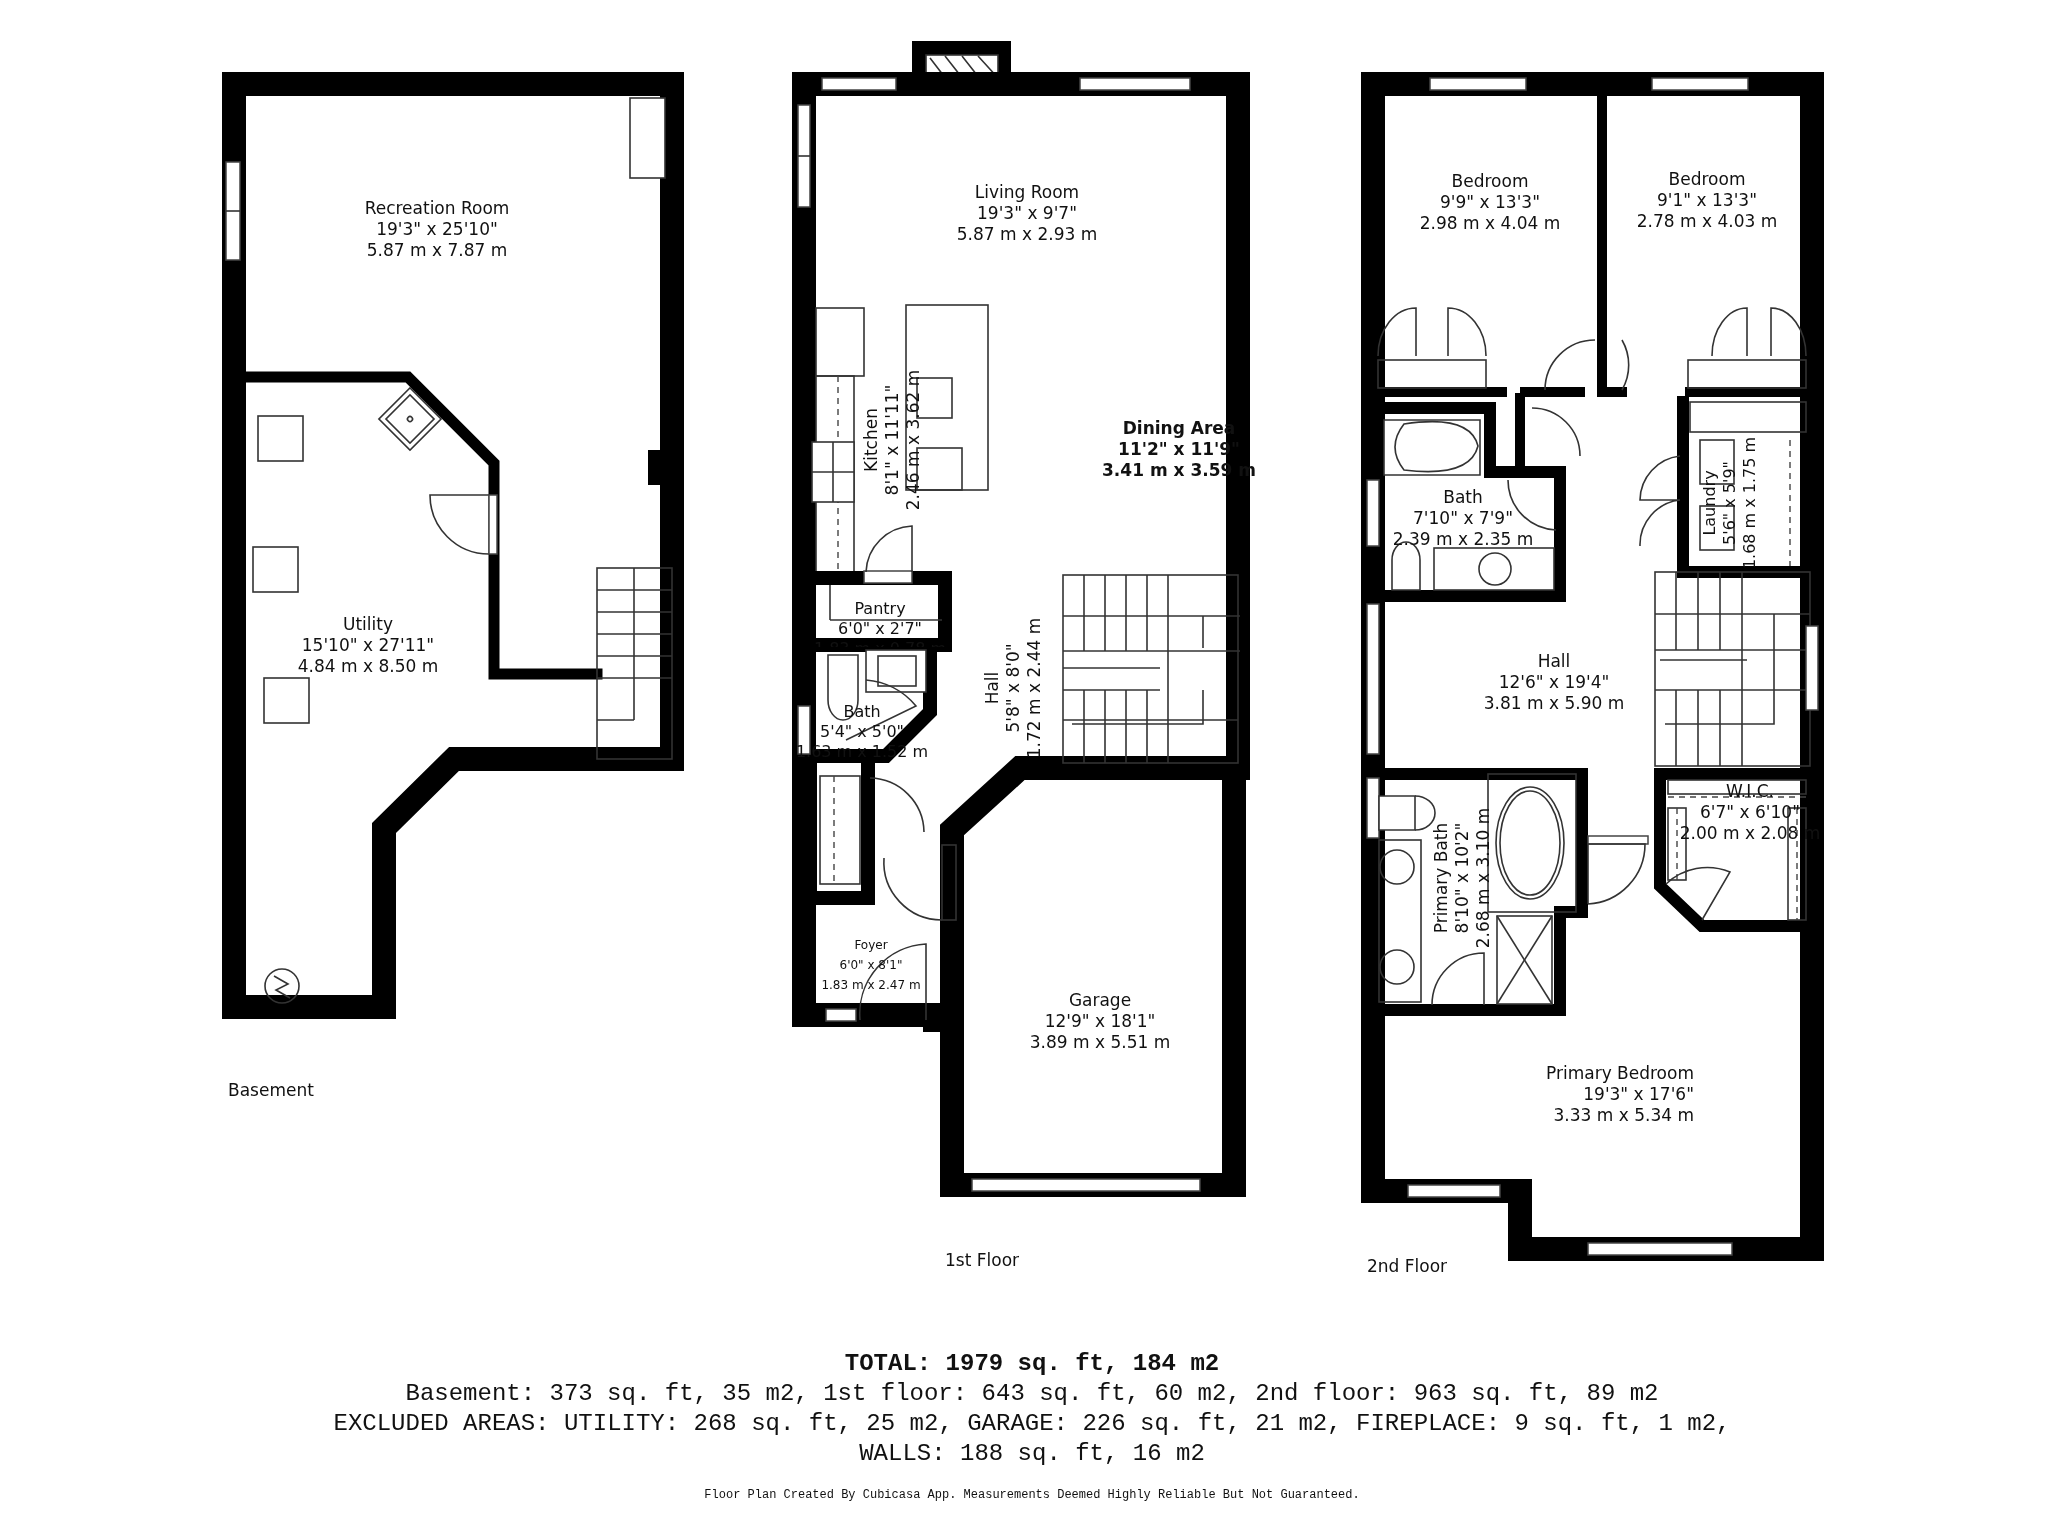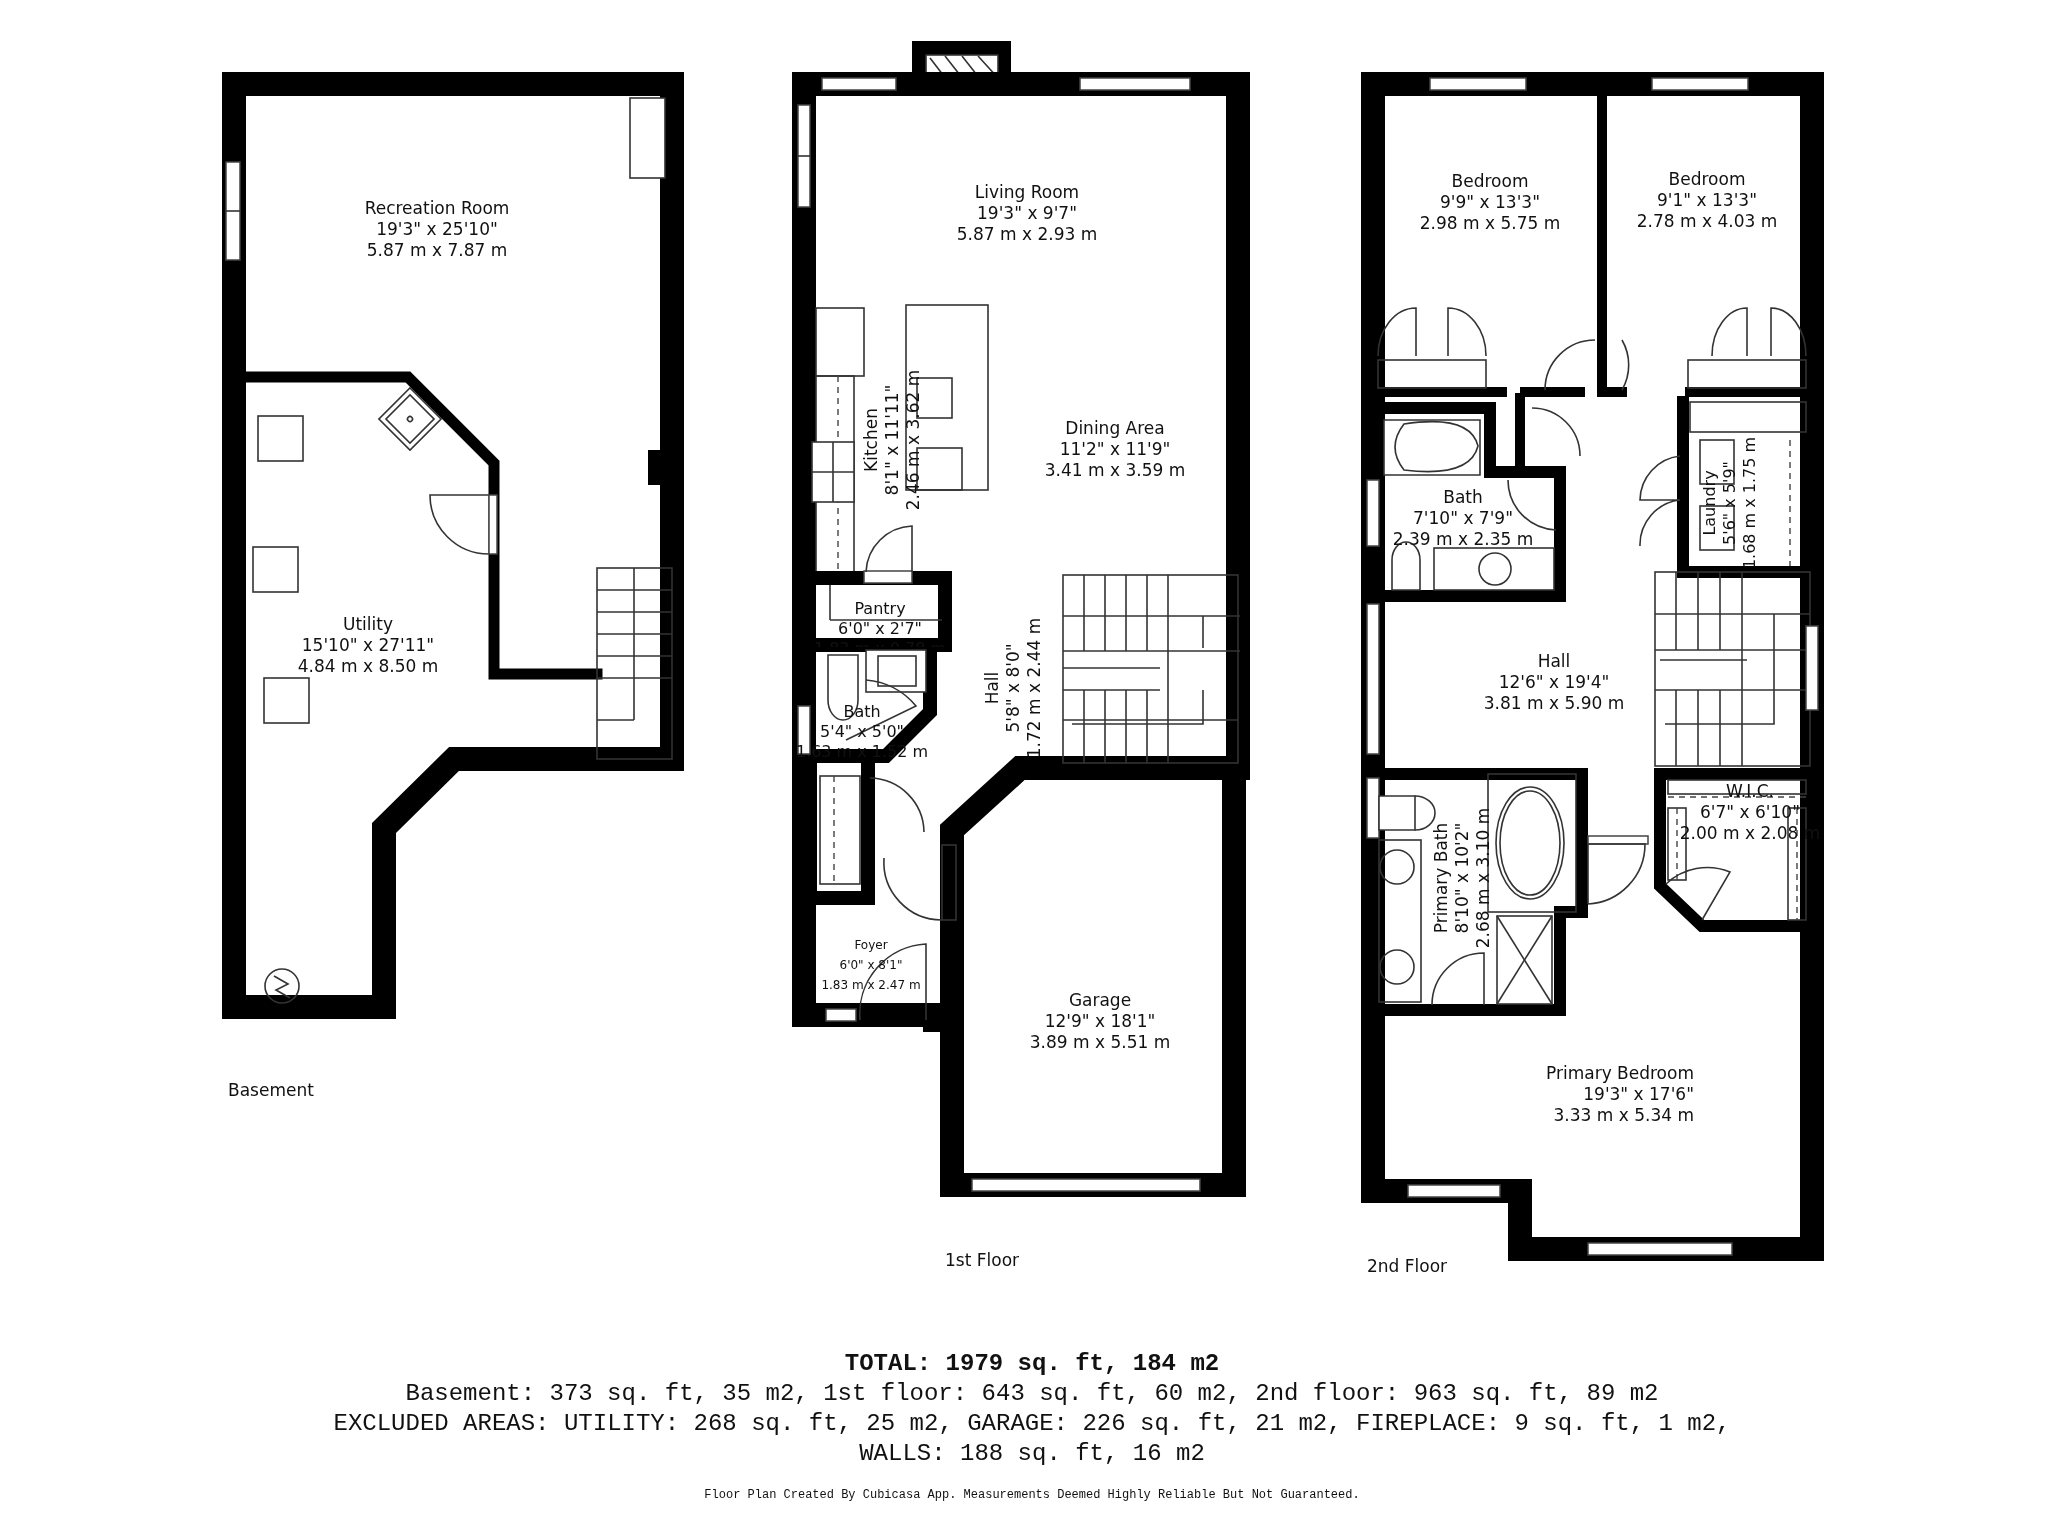--- a/index.html
+++ b/index.html
@@ -247,21 +247,21 @@
 <div class="room-label" style="left:1027px;top:213px;">
   <div>Living Room</div>
   <div>19'3" x 9'7"</div>
   <div>5.87 m x 2.93 m</div>
 </div>
 <div class="room-label vert" style="left:892px;top:440px;">
   <div>Kitchen</div>
   <div>8'1" x 11'11"</div>
   <div>2.46 m x 3.62 m</div>
 </div>
-<div class="room-label" style="left:1115px;top:449px;">
+<div class="room-label" style="left:1179px;top:449px;font-weight:bold;">
   <div>Dining Area</div>
   <div>11'2" x 11'9"</div>
   <div>3.41 m x 3.59 m</div>
 </div>
 <div class="room-label" style="left:880px;top:623px;font-size:16px;line-height:20px;">
   <div>Pantry</div>
   <div>6'0" x 2'7"</div>
   <div style="height:8px;overflow:hidden;">1.83 m x 0.78 m</div>
 </div>
 <div class="room-label vert" style="left:1013px;top:688px;">
@@ -282,21 +282,21 @@
 <div class="room-label" style="left:1100px;top:1021px;">
   <div>Garage</div>
   <div>12'9" x 18'1"</div>
   <div>3.89 m x 5.51 m</div>
 </div>
 <div class="floor-label" style="left:945px;top:1250px;">1st Floor</div>
 
 <div class="room-label" style="left:1490px;top:202px;">
   <div>Bedroom</div>
   <div>9'9" x 13'3"</div>
-  <div>2.98 m x 5.75 m</div>
+  <div>2.98 m x 4.04 m</div>
 </div>
 <div class="room-label" style="left:1707px;top:200px;">
   <div>Bedroom</div>
   <div>9'1" x 13'3"</div>
   <div>2.78 m x 4.03 m</div>
 </div>
 <div class="room-label" style="left:1463px;top:518px;">
   <div>Bath</div>
   <div>7'10" x 7'9"</div>
   <div>2.39 m x 2.35 m</div>

